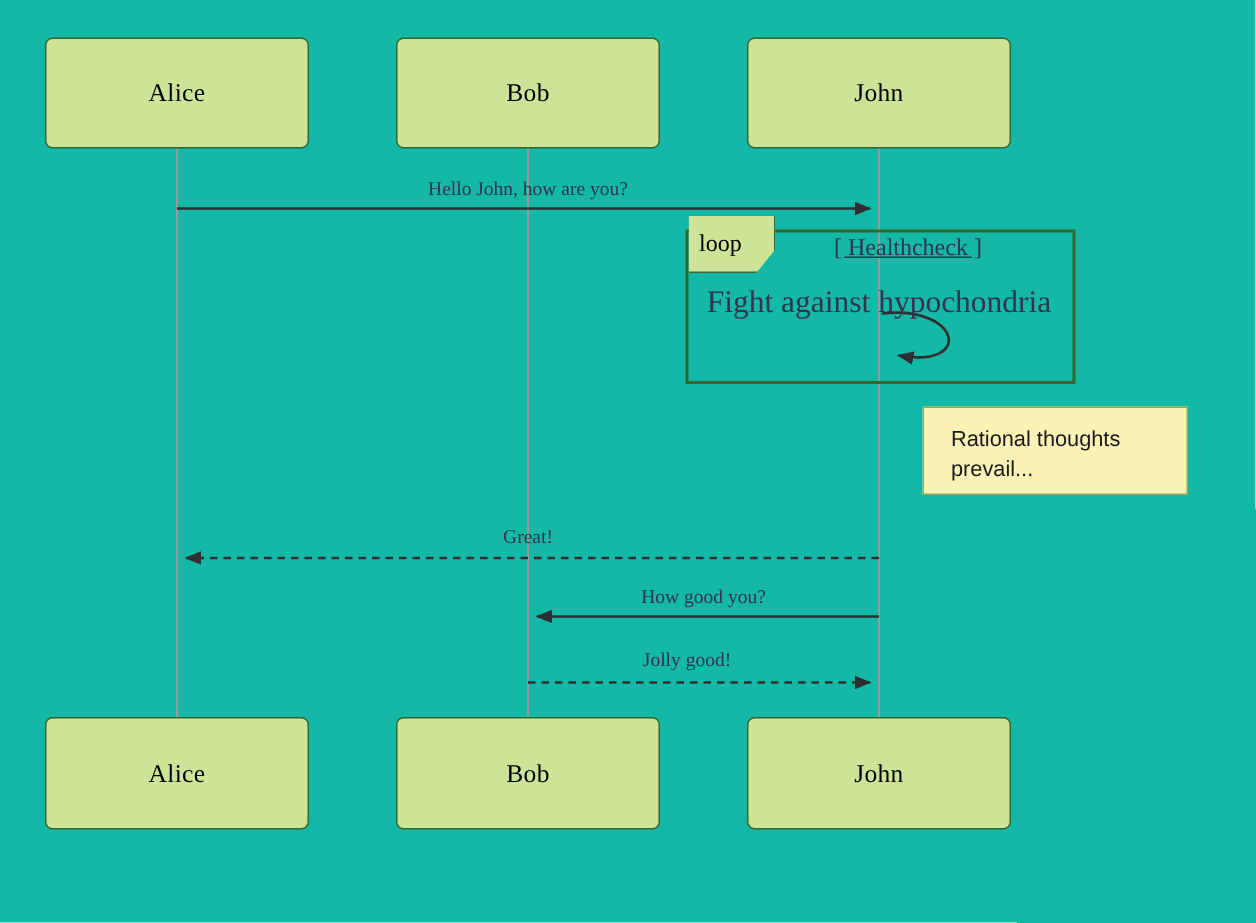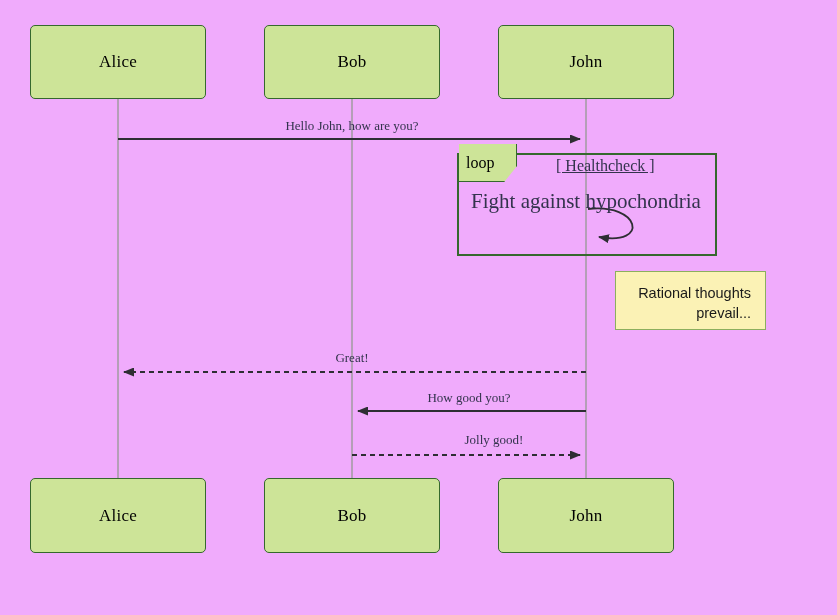--- a/index.html
+++ b/index.html
@@ -7,23 +7,22 @@
     padding: 0;
     background: #ffffff;
   }
   body {
     font-family: "Liberation Serif", serif;
   }
   #diagram-root {
     position: relative;
     width: 837px;
     height: 615px;
-    background: #f0abfc;
+    background: #14b8a6;
     overflow: hidden;
-    text-align: right;
   }
   svg#diagram-canvas {
     position: absolute;
     top: 0;
     left: 0;
     width: 837px;
     height: 615px;
   }
   .actor-box {
     position: absolute;
@@ -152,30 +151,30 @@
   <div class="actor-box" style="left:498px; top:478px; width:176px; height:75px;">
     <span class="actor-label">John</span>
   </div>
 
   <div class="msg-label" style="left:352px; top:118px;">Hello John, how are you?</div>
 
   <div class="msg-label" style="left:352px; top:350px;">Great!</div>
 
   <div class="msg-label" style="left:469px; top:390px;">How good you?</div>
 
-  <div class="msg-label" style="left:494px; top:432px;">Jolly good!</div>
+  <div class="msg-label" style="left:458px; top:432px;">Jolly good!</div>
 
   <div class="loop-frame" style="left:457px; top:153px; width:260px; height:103px;"></div>
 
   <div class="loop-tag" style="left:459px; top:144px; width:58px; height:38px;">
     <span class="loop-tag-label">loop</span>
   </div>
 
   <div class="loop-condition" style="left:556px; top:157px;text-decoration:underline;">[ Healthcheck ]</div>
 
   <div class="loop-inner-text" style="left:586px; top:189px;">Fight against hypochondria</div>
 
-  <div class="note-box" style="left:615px; top:271px; width:151px; height:59px;">
+  <div class="note-box" style="left:615px; top:271px; width:177px; height:59px;">
     <div class="note-text">Rational thoughts
 prevail...</div>
   </div>
 
 </div>
 
 </body></html>

